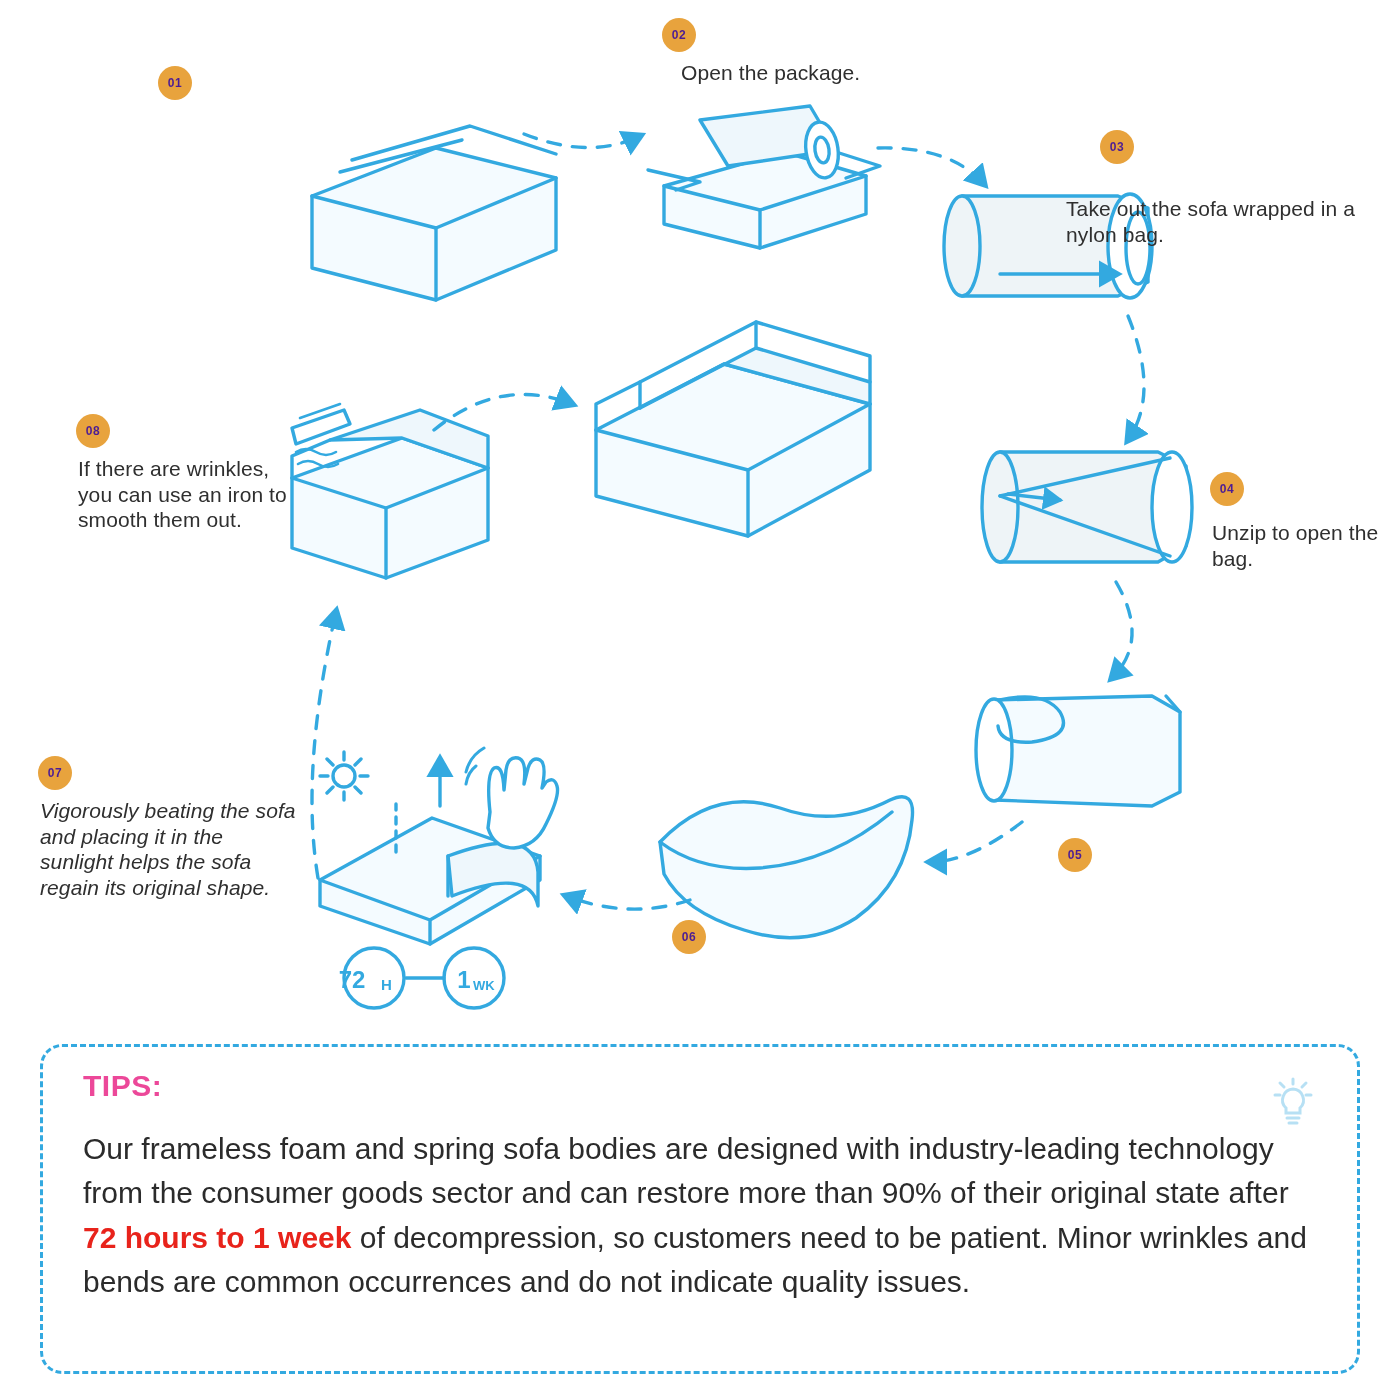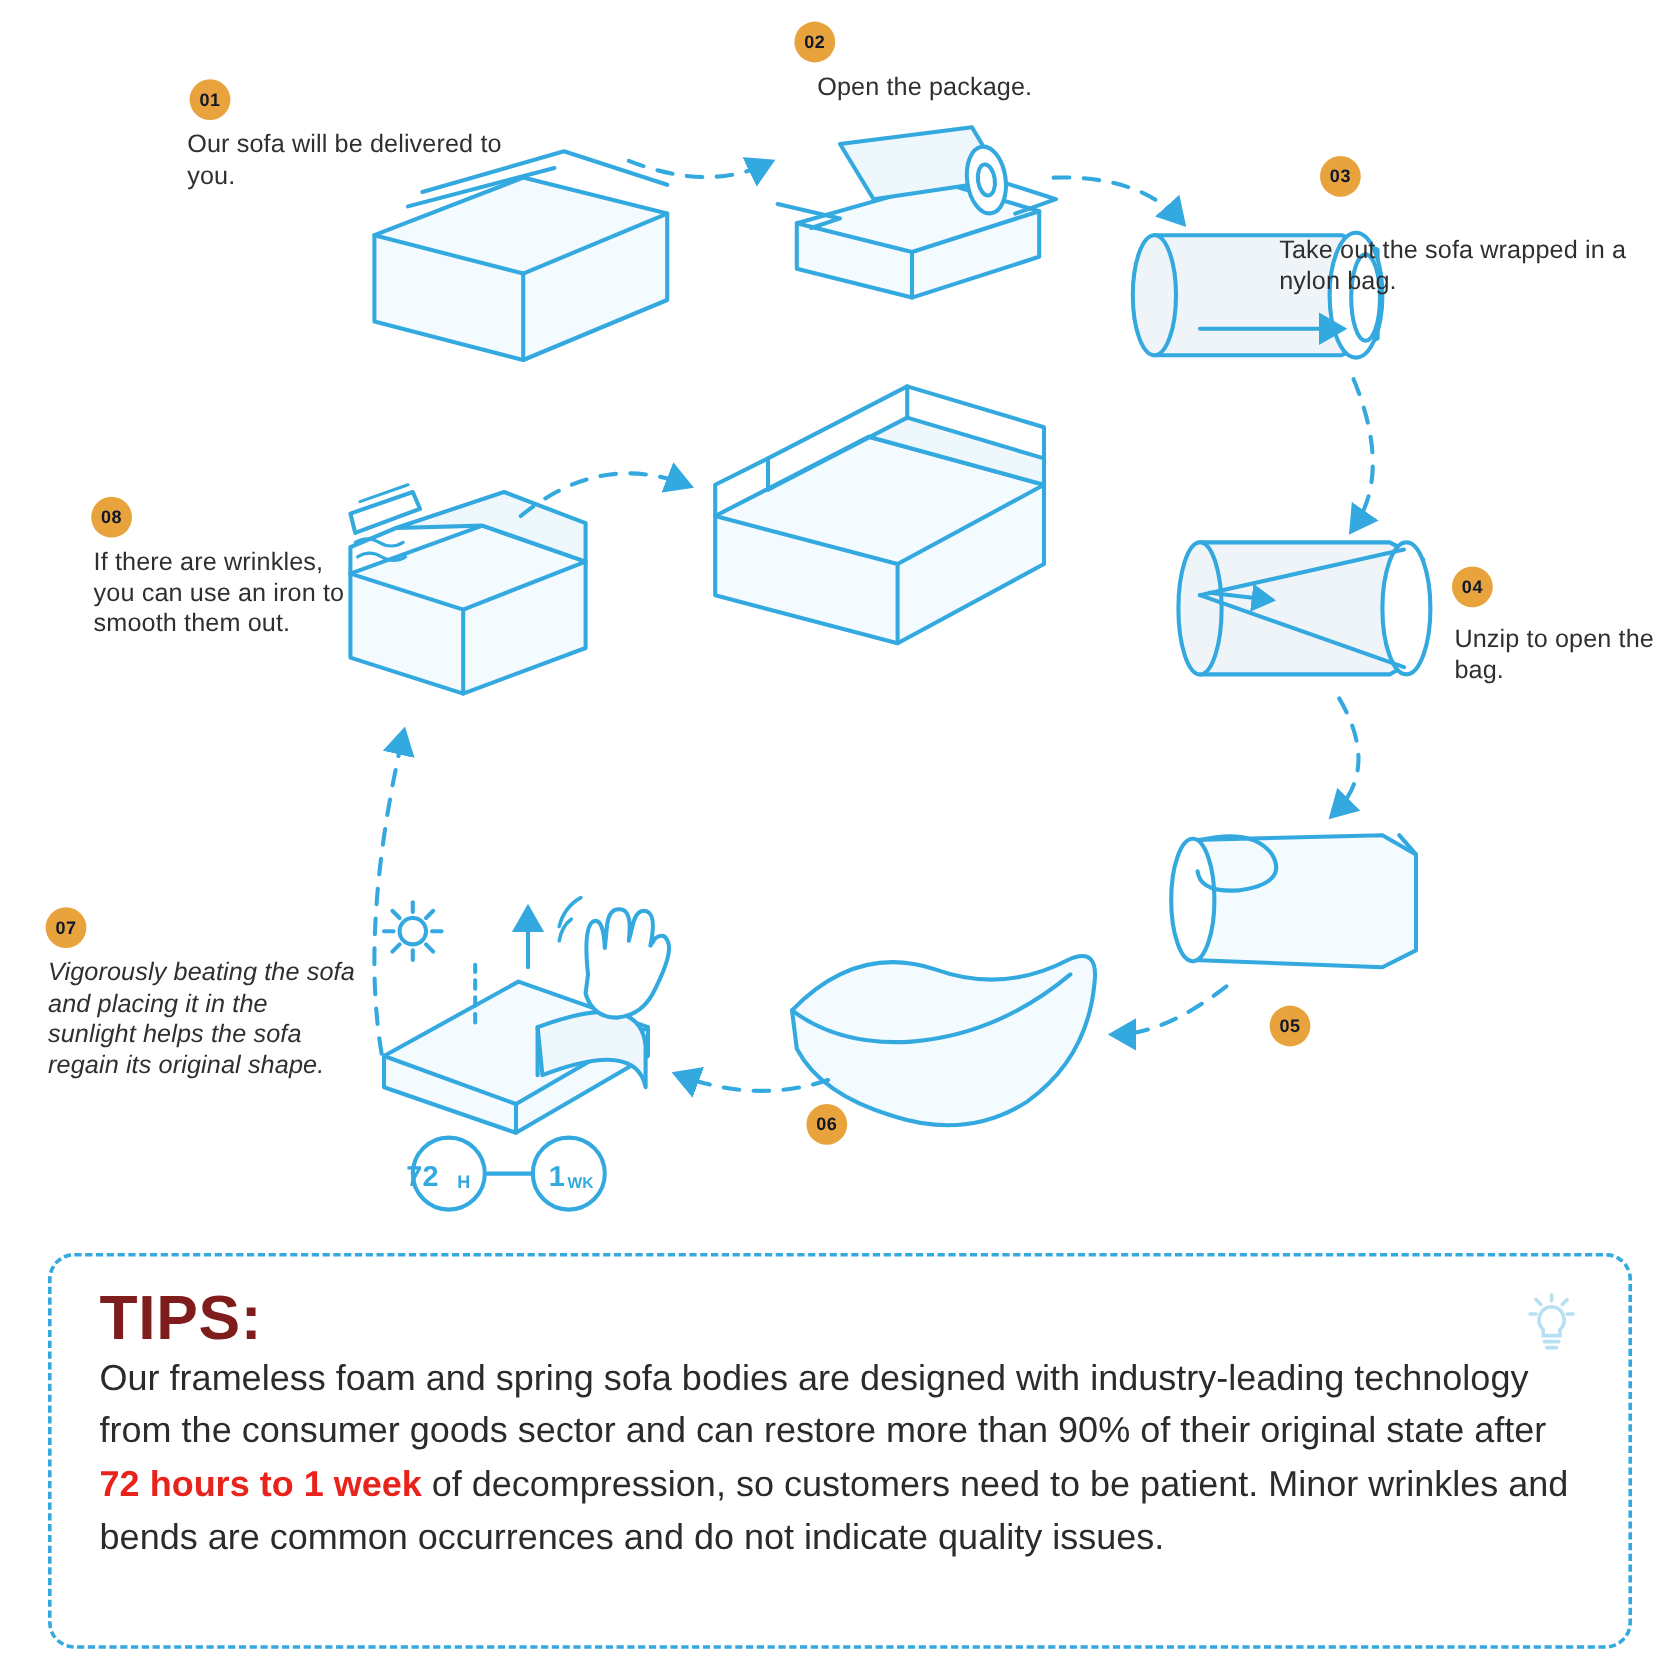--- a/index.html
+++ b/index.html
@@ -26,22 +26,22 @@
     width: 1400px;
     height: 1400px;
     pointer-events: none;
   }
   .badge {
     position: absolute;
     width: 34px;
     height: 34px;
     border-radius: 50%;
     background: #e8a33d;
-    color: #0f172a;
-    font-size: 15px;
+    color: #4c1d95;
+    font-size: 12px;
     font-weight: 700;
     display: flex;
     align-items: center;
     justify-content: center;
     letter-spacing: 0.5px;
   }
   .caption {
     position: absolute;
     font-size: 21px;
     line-height: 1.22;
@@ -56,23 +56,23 @@
     height: 330px;
     border: 3px dashed #33a9e0;
     border-radius: 22px;
     box-sizing: border-box;
     background: #ffffff;
   }
   .tips-title {
     position: absolute;
     left: 40px;
     top: 22px;
-    font-size: 52px;
+    font-size: 30px;
     font-weight: 700;
-    color: #7f1d1d;
+    color: #ec4899;
     letter-spacing: 0.5px;
   }
   .tips-body {
     position: absolute;
     left: 40px;
     top: 80px;
     width: 1245px;
     font-size: 30px;
     line-height: 1.48;
     color: #2b2b2b;
@@ -227,21 +227,20 @@
 
   <div class="badge" style="left:158px; top:66px;">01</div>
   <div class="badge" style="left:662px; top:18px;">02</div>
   <div class="badge" style="left:1100px; top:130px;">03</div>
   <div class="badge" style="left:1210px; top:472px;">04</div>
   <div class="badge" style="left:1058px; top:838px;">05</div>
   <div class="badge" style="left:672px; top:920px;">06</div>
   <div class="badge" style="left:38px; top:756px;">07</div>
   <div class="badge" style="left:76px; top:414px;">08</div>
 
-  <div class="caption" style="left:156px; top:108px; width:300px;">Our sofa will be delivered to you.</div>
   <div class="caption" style="left:668px; top:60px; width:300px;margin-left:13px;">Open the package.</div>
   <div class="caption" style="left:1066px; top:176px; width:290px;margin-top:20px;">Take out the sofa wrapped in a nylon bag.</div>
   <div class="caption" style="left:1212px; top:520px; width:180px;">Unzip to open the bag.</div>
   <div class="caption" style="left:40px; top:798px; width:260px;font-style:italic;">Vigorously beating the sofa and placing it in the sunlight helps the sofa regain its original shape.</div>
   <div class="caption" style="left:78px; top:456px; width:210px;">If there are wrinkles, you can use an iron to smooth them out.</div>
 
   <div class="tips-box">
     <div class="tips-title">TIPS:</div>
     <div class="tips-body">
       <span>Our frameless foam and spring sofa bodies are designed with industry-leading technology from the consumer goods sector and can restore more than 90% of their original state after </span><span class="tips-highlight">72 hours to 1 week</span><span> of decompression, so customers need to be patient. Minor wrinkles and bends are common occurrences and do not indicate quality issues.</span>

